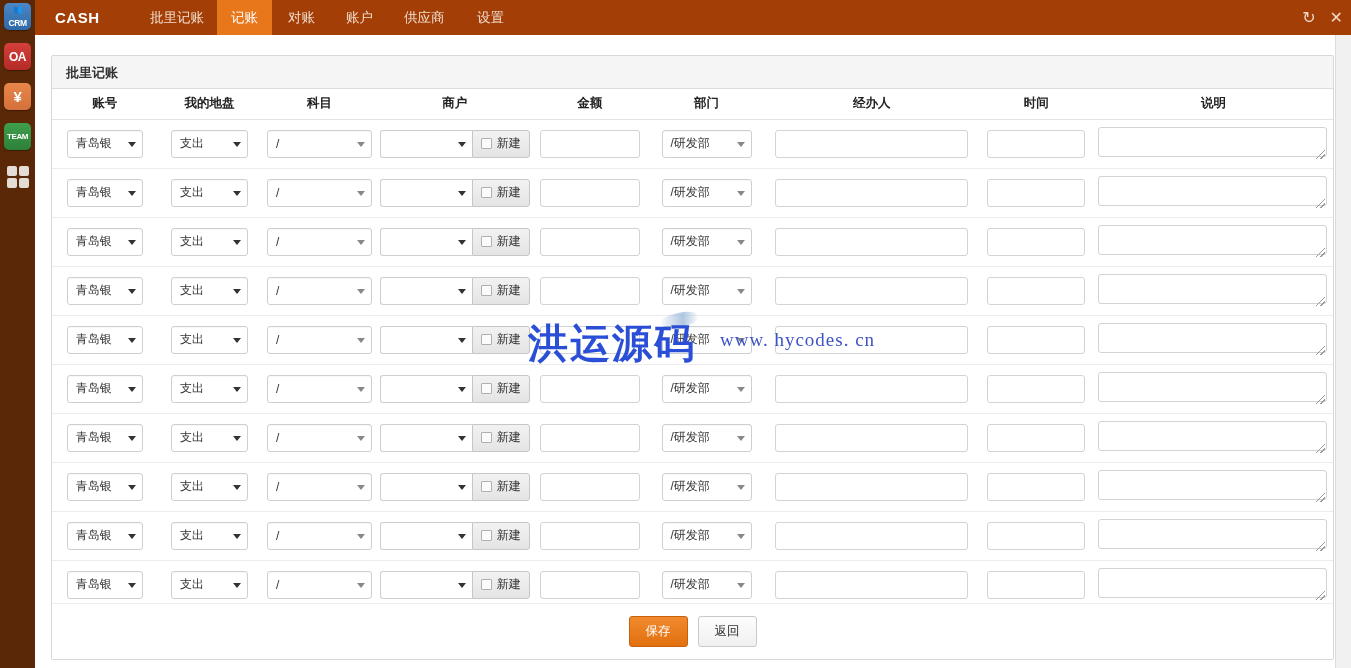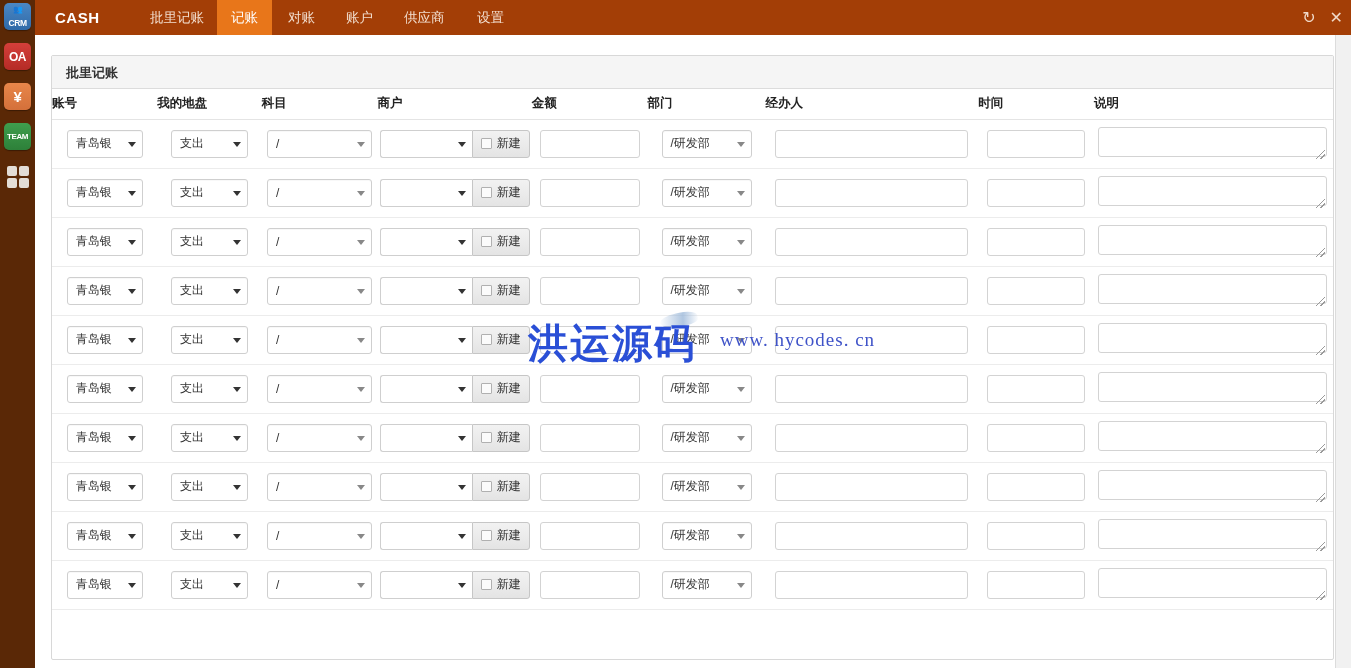--- a/index.html
+++ b/index.html
@@ -90,21 +90,21 @@
     border-bottom: 1px solid #dcdcdc;
     padding-left: 14px;
     font-size: 13px; font-weight: bold; color: #333;
   }
   table#grid { width: 100%; border-collapse: collapse; table-layout: fixed; }
   table#grid th {
     font-size: 12.5px; font-weight: bold; color: #222;
     height: 30px; padding: 0;
     border-bottom: 1px solid #e4e4e4;
     background: #ffffff;
-    text-align: left;
+    text-align: center;
   }
   table#grid td {
     padding: 0; height: 49px;
     border-bottom: 1px solid #ececec;
     background: #ffffff;
     vertical-align: middle;
   }
   tr.row-hl td { background: #faeee9; }
 
   .cellwrap { display: flex; align-items: center; justify-content: center; padding: 0 4px; }
@@ -1043,20 +1043,24 @@
           <div class="ta-wrap">
             <textarea class="ta" style=""></textarea>
             <span class="ta-handle"></span>
           </div>
         </div>
       </td>
     </tr>
           </tbody>
       </table>
 
+      <div id="footer">
+        <div class="btn primary">保存</div>
+        <div class="btn default">返回</div>
+      </div>
     </div>
   </div>
 
   <div id="vscroll"></div>
 
   <div id="wm-swoosh"></div>
   <div id="wm1">洪运源码</div>
   <div id="wm2">www. hycodes. cn</div>
 
 </div>

